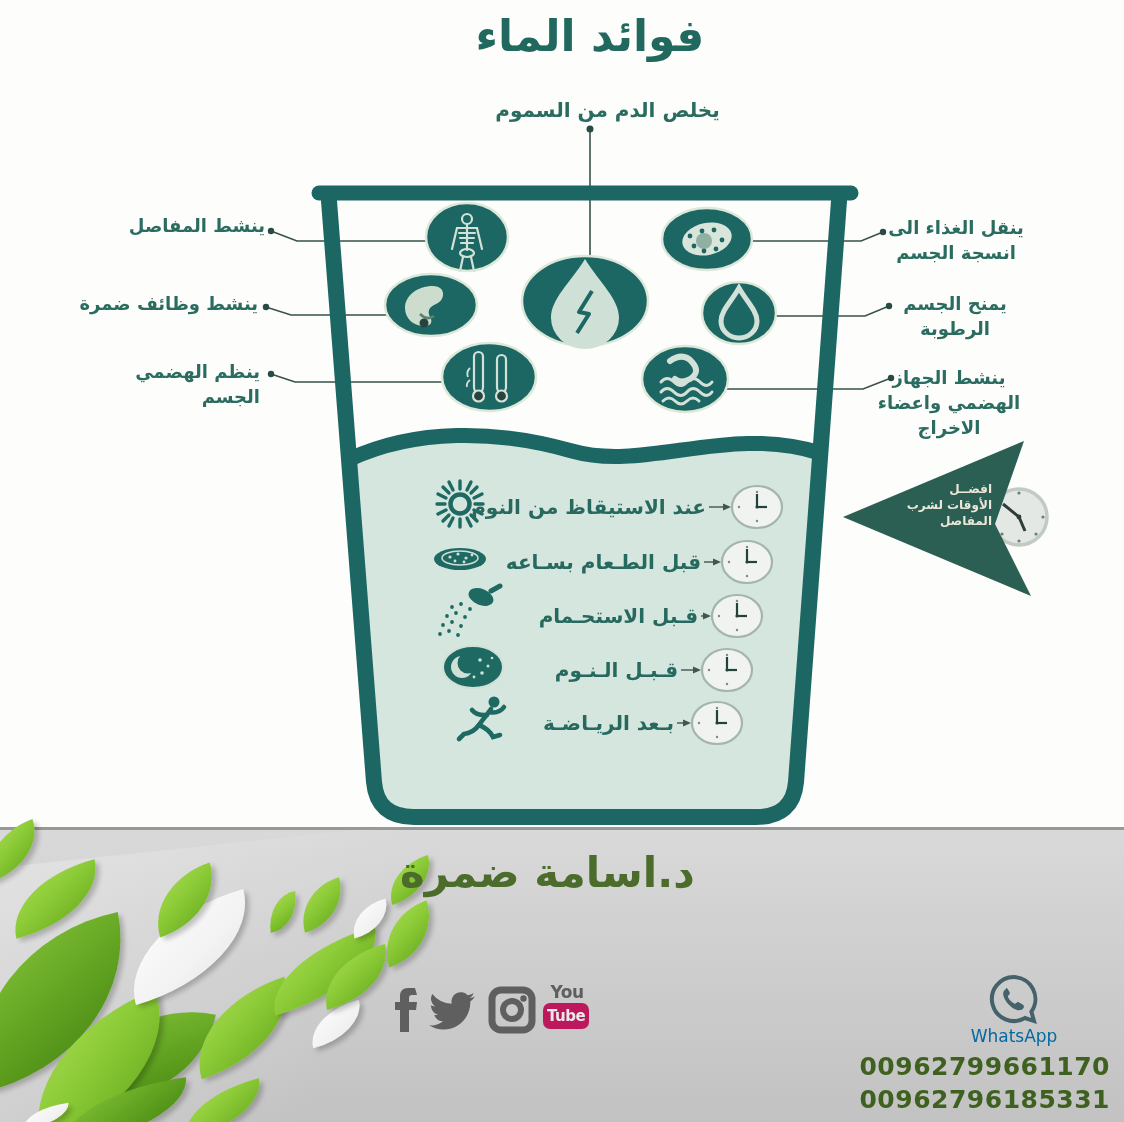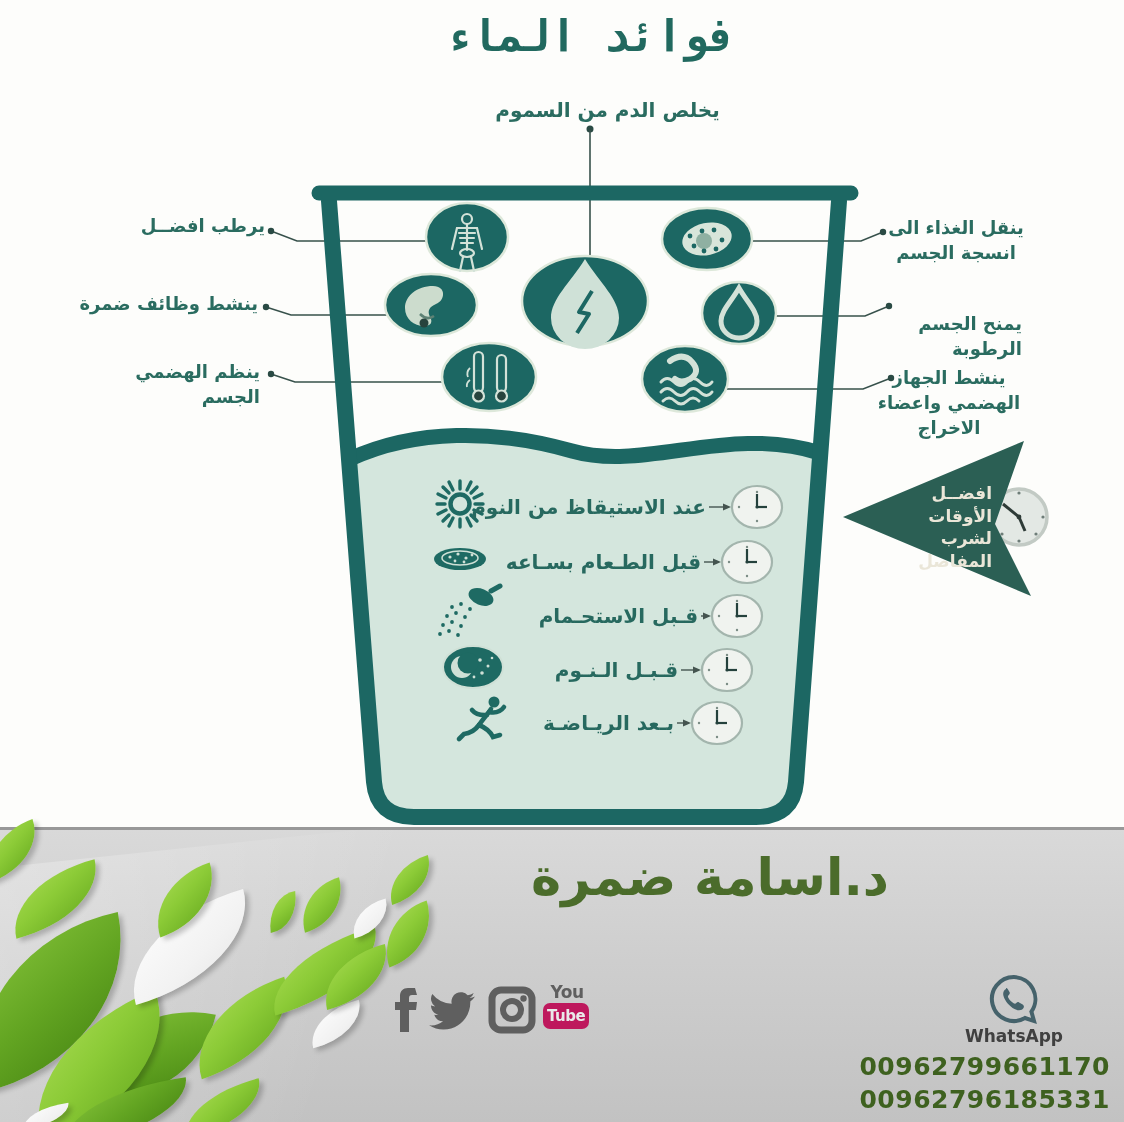--- a/index.html
+++ b/index.html
@@ -4,80 +4,80 @@
 <style>
   html,body{margin:0;padding:0;}
   body{
     width:1124px;height:1122px;position:relative;overflow:hidden;
     background:#fdfdfb;font-family:"DejaVu Sans",sans-serif;
   }
   .abs{position:absolute;}
   
   .title{
     left:370px;top:10px;width:440px;text-align:center;
-    font-size:44px;font-weight:bold;color:#21695f;direction:rtl;font-family:Liberation Mono, monospace;
+    font-size:44px;font-weight:bold;color:#21695f;direction:rtl;
   }
   .subtitle{
     left:455px;top:98px;width:305px;text-align:center;
     font-size:20px;font-weight:bold;color:#2a6c60;direction:rtl;
   }
   .side-label{
     font-size:18px;font-weight:bold;color:#2a6c60;direction:rtl;line-height:1.38;
   }
   .lab-l1{left:75px;top:214px;width:190px;text-align:right;}
   .lab-l2{left:60px;top:292px;width:198px;text-align:right;}
   .lab-l3{left:72px;top:360px;width:188px;text-align:right;}
   .lab-r1{left:880px;top:216px;width:152px;text-align:center;}
-  .lab-r2{left:888px;top:292px;width:134px;text-align:right;margin-top:20px;}
+  .lab-r2{left:888px;top:292px;width:134px;text-align:center;}
   .lab-r3{left:874px;top:366px;width:150px;text-align:center;}
   .time-label{
     font-size:20px;font-weight:bold;color:#27695f;direction:rtl;text-align:right;
   }
   .t1{left:455px;top:495px;width:251px;}
   .t2{left:450px;top:550px;width:251px;}
   .t3{left:447px;top:604px;width:251px;text-align:right;}
   .t4{left:427px;top:658px;width:251px;}
   .t5{left:423px;top:711px;width:251px;}
   .arrow-text{
     left:872px;top:482px;width:120px;text-align:right;direction:rtl;
-    font-size:17px;font-weight:bold;color:#eae6d8;line-height:1.33;
+    font-size:12px;font-weight:bold;color:#eae6d8;line-height:1.33;
   }
   
   .footer{
     left:0;top:827px;width:1124px;height:295px;
     background:linear-gradient(180deg,#d9d9d9 0%,#cecece 45%,#c2c2c2 100%);
     border-top:3px solid #989898;box-sizing:border-box;
   }
   .sheen{
     left:-80px;top:840px;width:700px;height:330px;
     background:linear-gradient(115deg,rgba(255,255,255,0.35),rgba(255,255,255,0) 60%);
     transform:rotate(-6deg);pointer-events:none;
   }
   .leaf{
     position:absolute;border-radius:100% 0 100% 0;
     box-shadow:3px 4px 5px rgba(0,0,0,0.22);
   }
   .leaf.g{background:linear-gradient(150deg,#aede58 0%,#8ccb37 45%,#5fa31a 100%);}
   .leaf.gd{background:linear-gradient(150deg,#8cc93f 0%,#63a522 50%,#3f7d0e 100%);}
   .leaf.w{background:linear-gradient(150deg,#ffffff 0%,#f2f2f2 60%,#e4e4e4 100%);}
   .doctor-name{
-    left:400px;top:848px;width:620px;text-align:center;direction:rtl;
-    font-size:51px;font-weight:bold;color:#4b6c2b;
+    left:400px;top:848px;width:620px;text-align:left;direction:rtl;
+    font-size:42px;font-weight:bold;color:#4b6c2b;
   }
   .yt-top{
     left:549px;top:984px;width:36px;text-align:center;
     font-size:17px;font-weight:bold;color:#5f5f5f;line-height:1;letter-spacing:-0.5px;
   }
   .yt-box{
     left:543px;top:1003px;width:46px;height:26px;background:#be185d;border-radius:7px;
     text-align:center;font-size:15px;font-weight:bold;color:#e9e9e9;line-height:26px;letter-spacing:-0.5px;
   }
   .wa-label{
     left:948px;top:1026px;width:132px;text-align:center;
-    font-size:17px;font-weight:bold;color:#404040;
+    font-size:17px;font-weight:normal;color:#0369a1;
   }
   .phone{
     right:14px;text-align:left;font-size:25px;font-weight:bold;color:#3e611f;letter-spacing:0.5px;
   }
   .ph1{top:1052px;}
   .ph2{top:1085px;}
 </style>
 </head>
 <body>
 
@@ -325,21 +325,21 @@
     <line x1="1019" y1="517" x2="1003" y2="504" stroke="#2e3b37" stroke-width="3"></line>
     <line x1="1019" y1="517" x2="1025" y2="531" stroke="#2e3b37" stroke-width="3"></line>
     <circle cx="1019" cy="517" r="2.4" fill="#2e3b37"></circle>
   </g>
   <polygon points="843,517 1024,441 995,524 1031,596" fill="#2b5f54"></polygon>
 </svg>
 
 <div class="abs title">فوائد الماء</div>
 <div class="abs subtitle">يخلص الدم من السموم</div>
 
-<div class="abs side-label lab-l1">يرطب افضــل</div>
+<div class="abs side-label lab-l1">ينشط المفاصل</div>
 <div class="abs side-label lab-l2">ينشط وظائف ضمرة</div>
 <div class="abs side-label lab-l3">ينظم الهضمي الجسم</div>
 
 <div class="abs side-label lab-r1">ينقل الغذاء الى انسجة الجسم</div>
 <div class="abs side-label lab-r2">يمنح الجسم الرطوبة</div>
 <div class="abs side-label lab-r3">ينشط الجهاز الهضمي واعضاء الاخراج</div>
 
 <div class="abs time-label t1">عند الاستيقاظ من النوم</div>
 <div class="abs time-label t2">قبل الطـعام بسـاعه</div>
 <div class="abs time-label t3">قـبل الاستحـمام</div>

